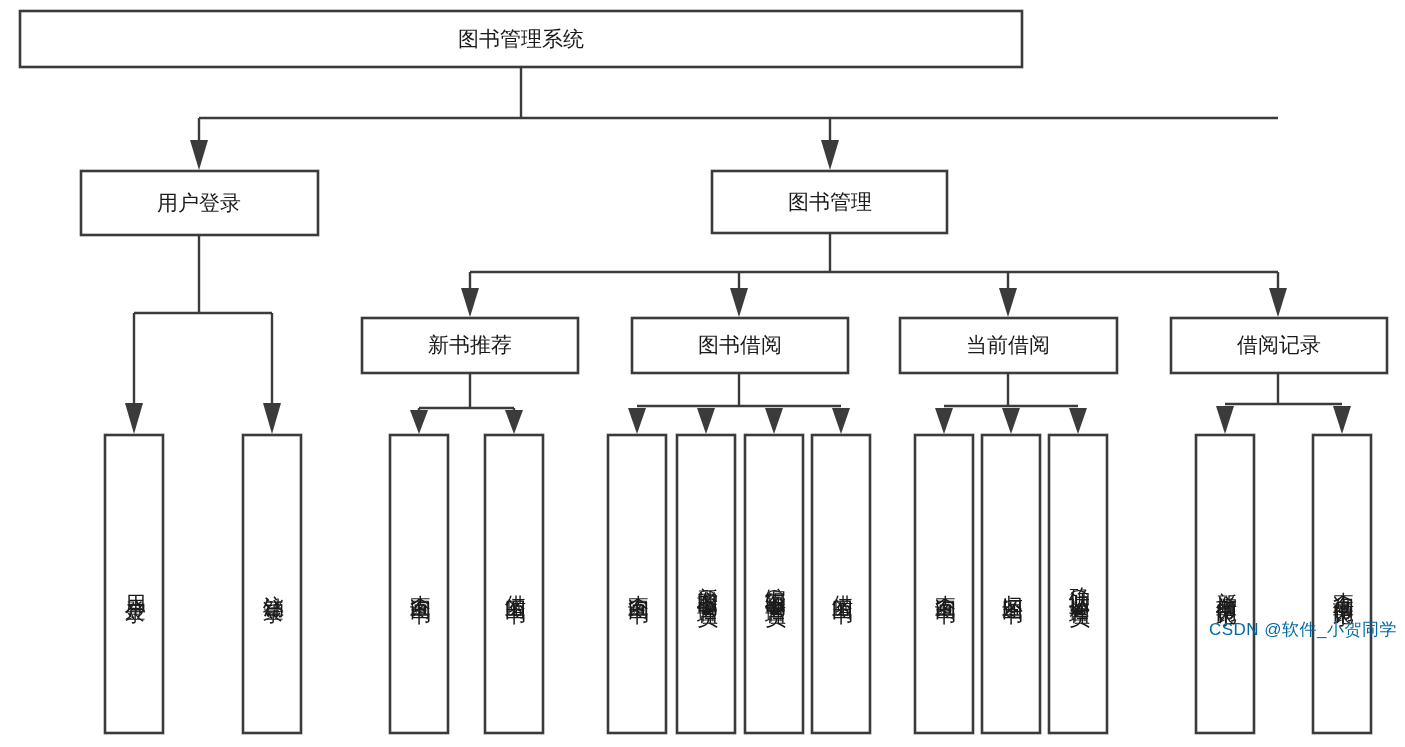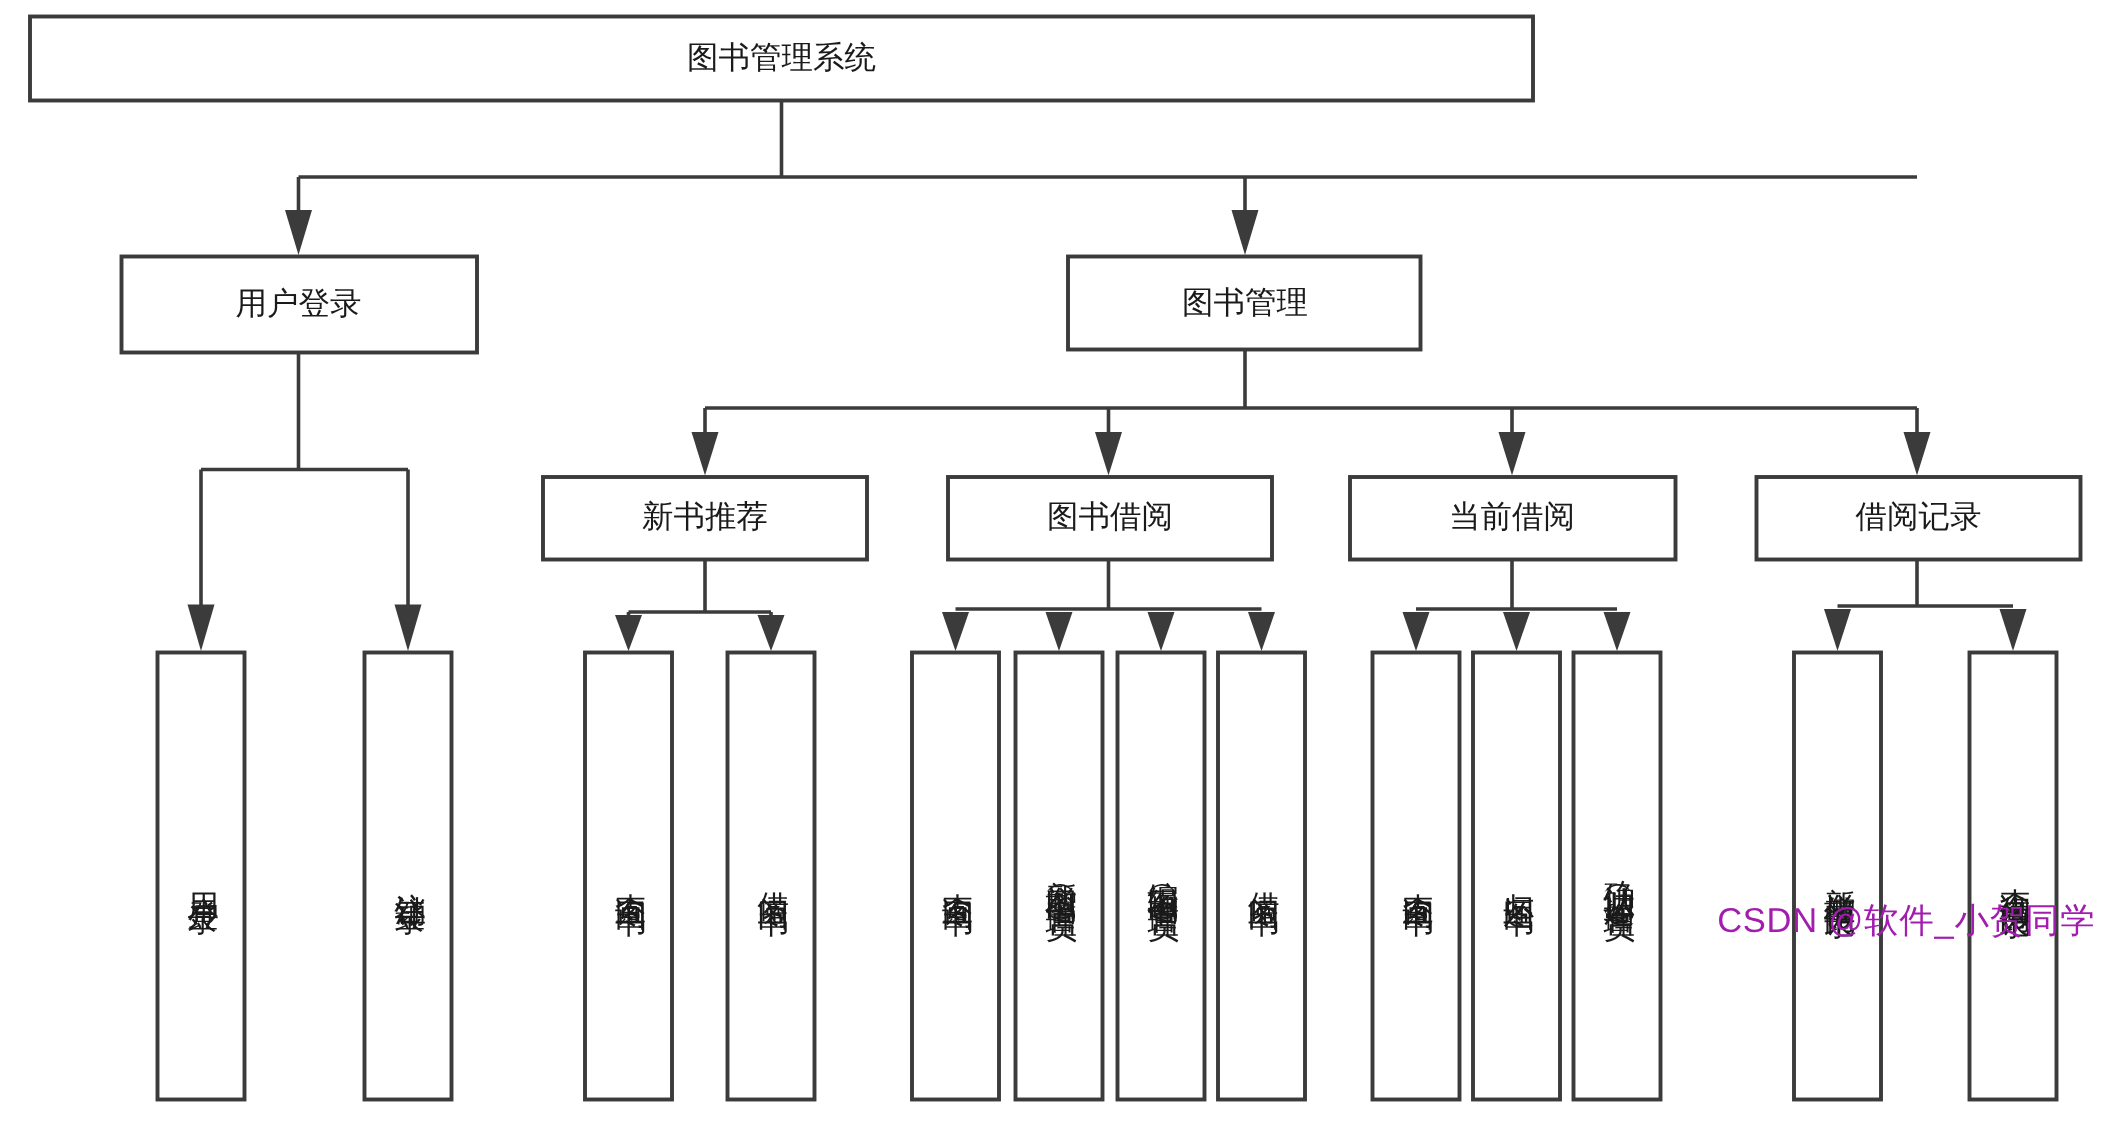--- a/index.html
+++ b/index.html
@@ -57,24 +57,24 @@
     fill: none;
     stroke-linecap: butt;
   }
   .arrow-head {
     fill: #3b3b3b;
     stroke: none;
   }
   .watermark {
     position: absolute;
     right: 8px;
-    bottom: 16px;
-    font-family: "Liberation Sans", "DejaVu Sans", sans-serif;
-    font-size: 23px;
-    color: #a21caf;
+    bottom: 4px;
+    font-family: "Liberation Sans", "DejaVu Sans", sans-serif;
+    font-size: 17px;
+    color: #0369a1;
     letter-spacing: 0.5px;
     user-select: none;
     white-space: nowrap;
   }
 </style>
 </head>
 <body>
 
 <div id="diagram-root">
 

